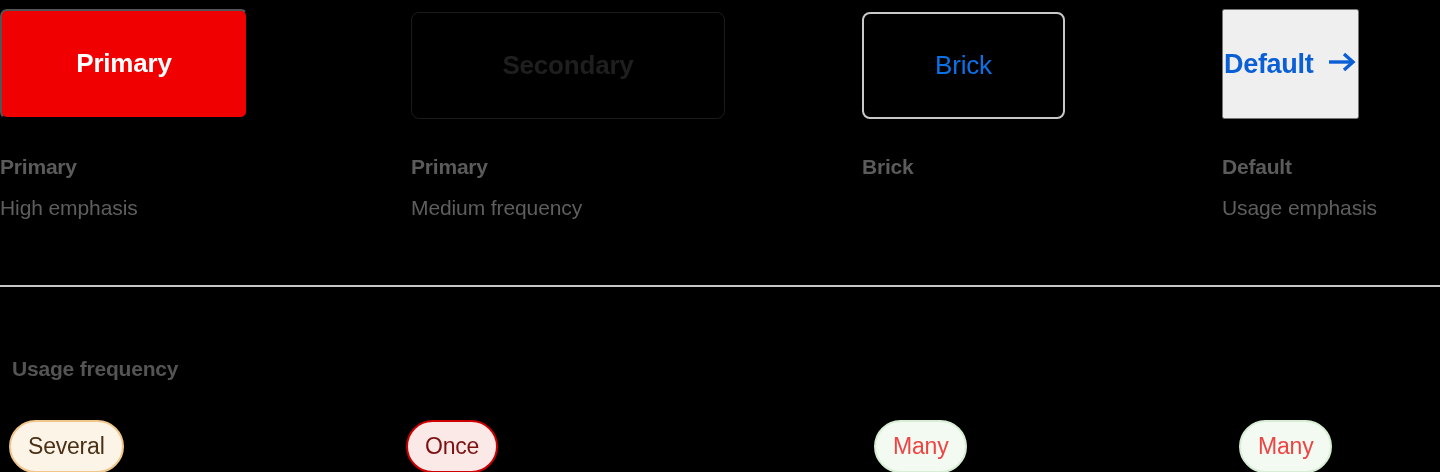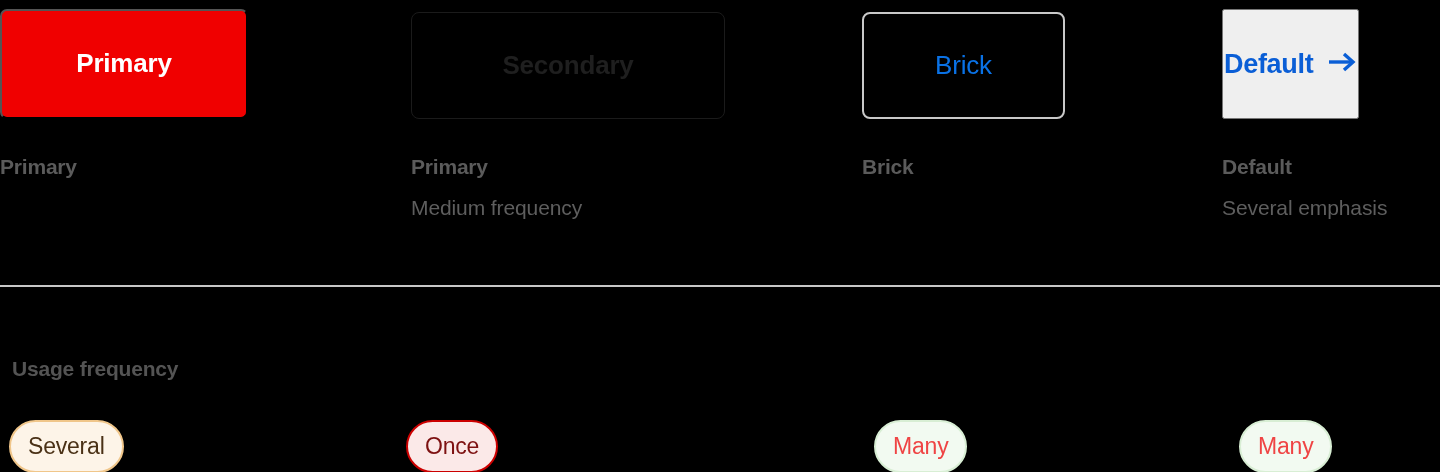--- a/index.html
+++ b/index.html
@@ -179,20 +179,21 @@
 <div class="sheet">
 
   <div class="variants">
 
     <div class="variant">
       <div class="btn-slot">
         <button class="btn-primary">Primary</button>
       </div>
       <div class="desc">
         <div class="desc-name">Primary</div>
+        <div class="desc-sub">High emphasis</div>
       </div>
     </div>
 
     <div class="variant">
       <div class="btn-slot">
         <button class="btn-secondary">Secondary</button>
       </div>
       <div class="desc">
         <div class="desc-name">Primary</div>
         <div class="desc-sub">Medium frequency</div>
@@ -215,21 +216,21 @@
           <span class="arrow-ico">
             <svg width="30" height="22" viewBox="0 0 30 22" aria-hidden="true">
               <path d="M2 11 H25" stroke="#0a5ed6" stroke-width="3.4" stroke-linecap="butt"></path>
               <path d="M17 3 L26 11 L17 19" fill="none" stroke="#0a5ed6" stroke-width="3.4" stroke-linecap="butt" stroke-linejoin="miter"></path>
             </svg>
           </span>
         </button>
       </div>
       <div class="desc">
         <div class="desc-name">Default</div>
-        <div class="desc-sub">Several emphasis</div>
+        <div class="desc-sub">Usage emphasis</div>
       </div>
     </div>
 
   </div>
 
   <div class="divider"></div>
 
   <div class="usage-title">Usage frequency</div>
 
   <div class="chips">

